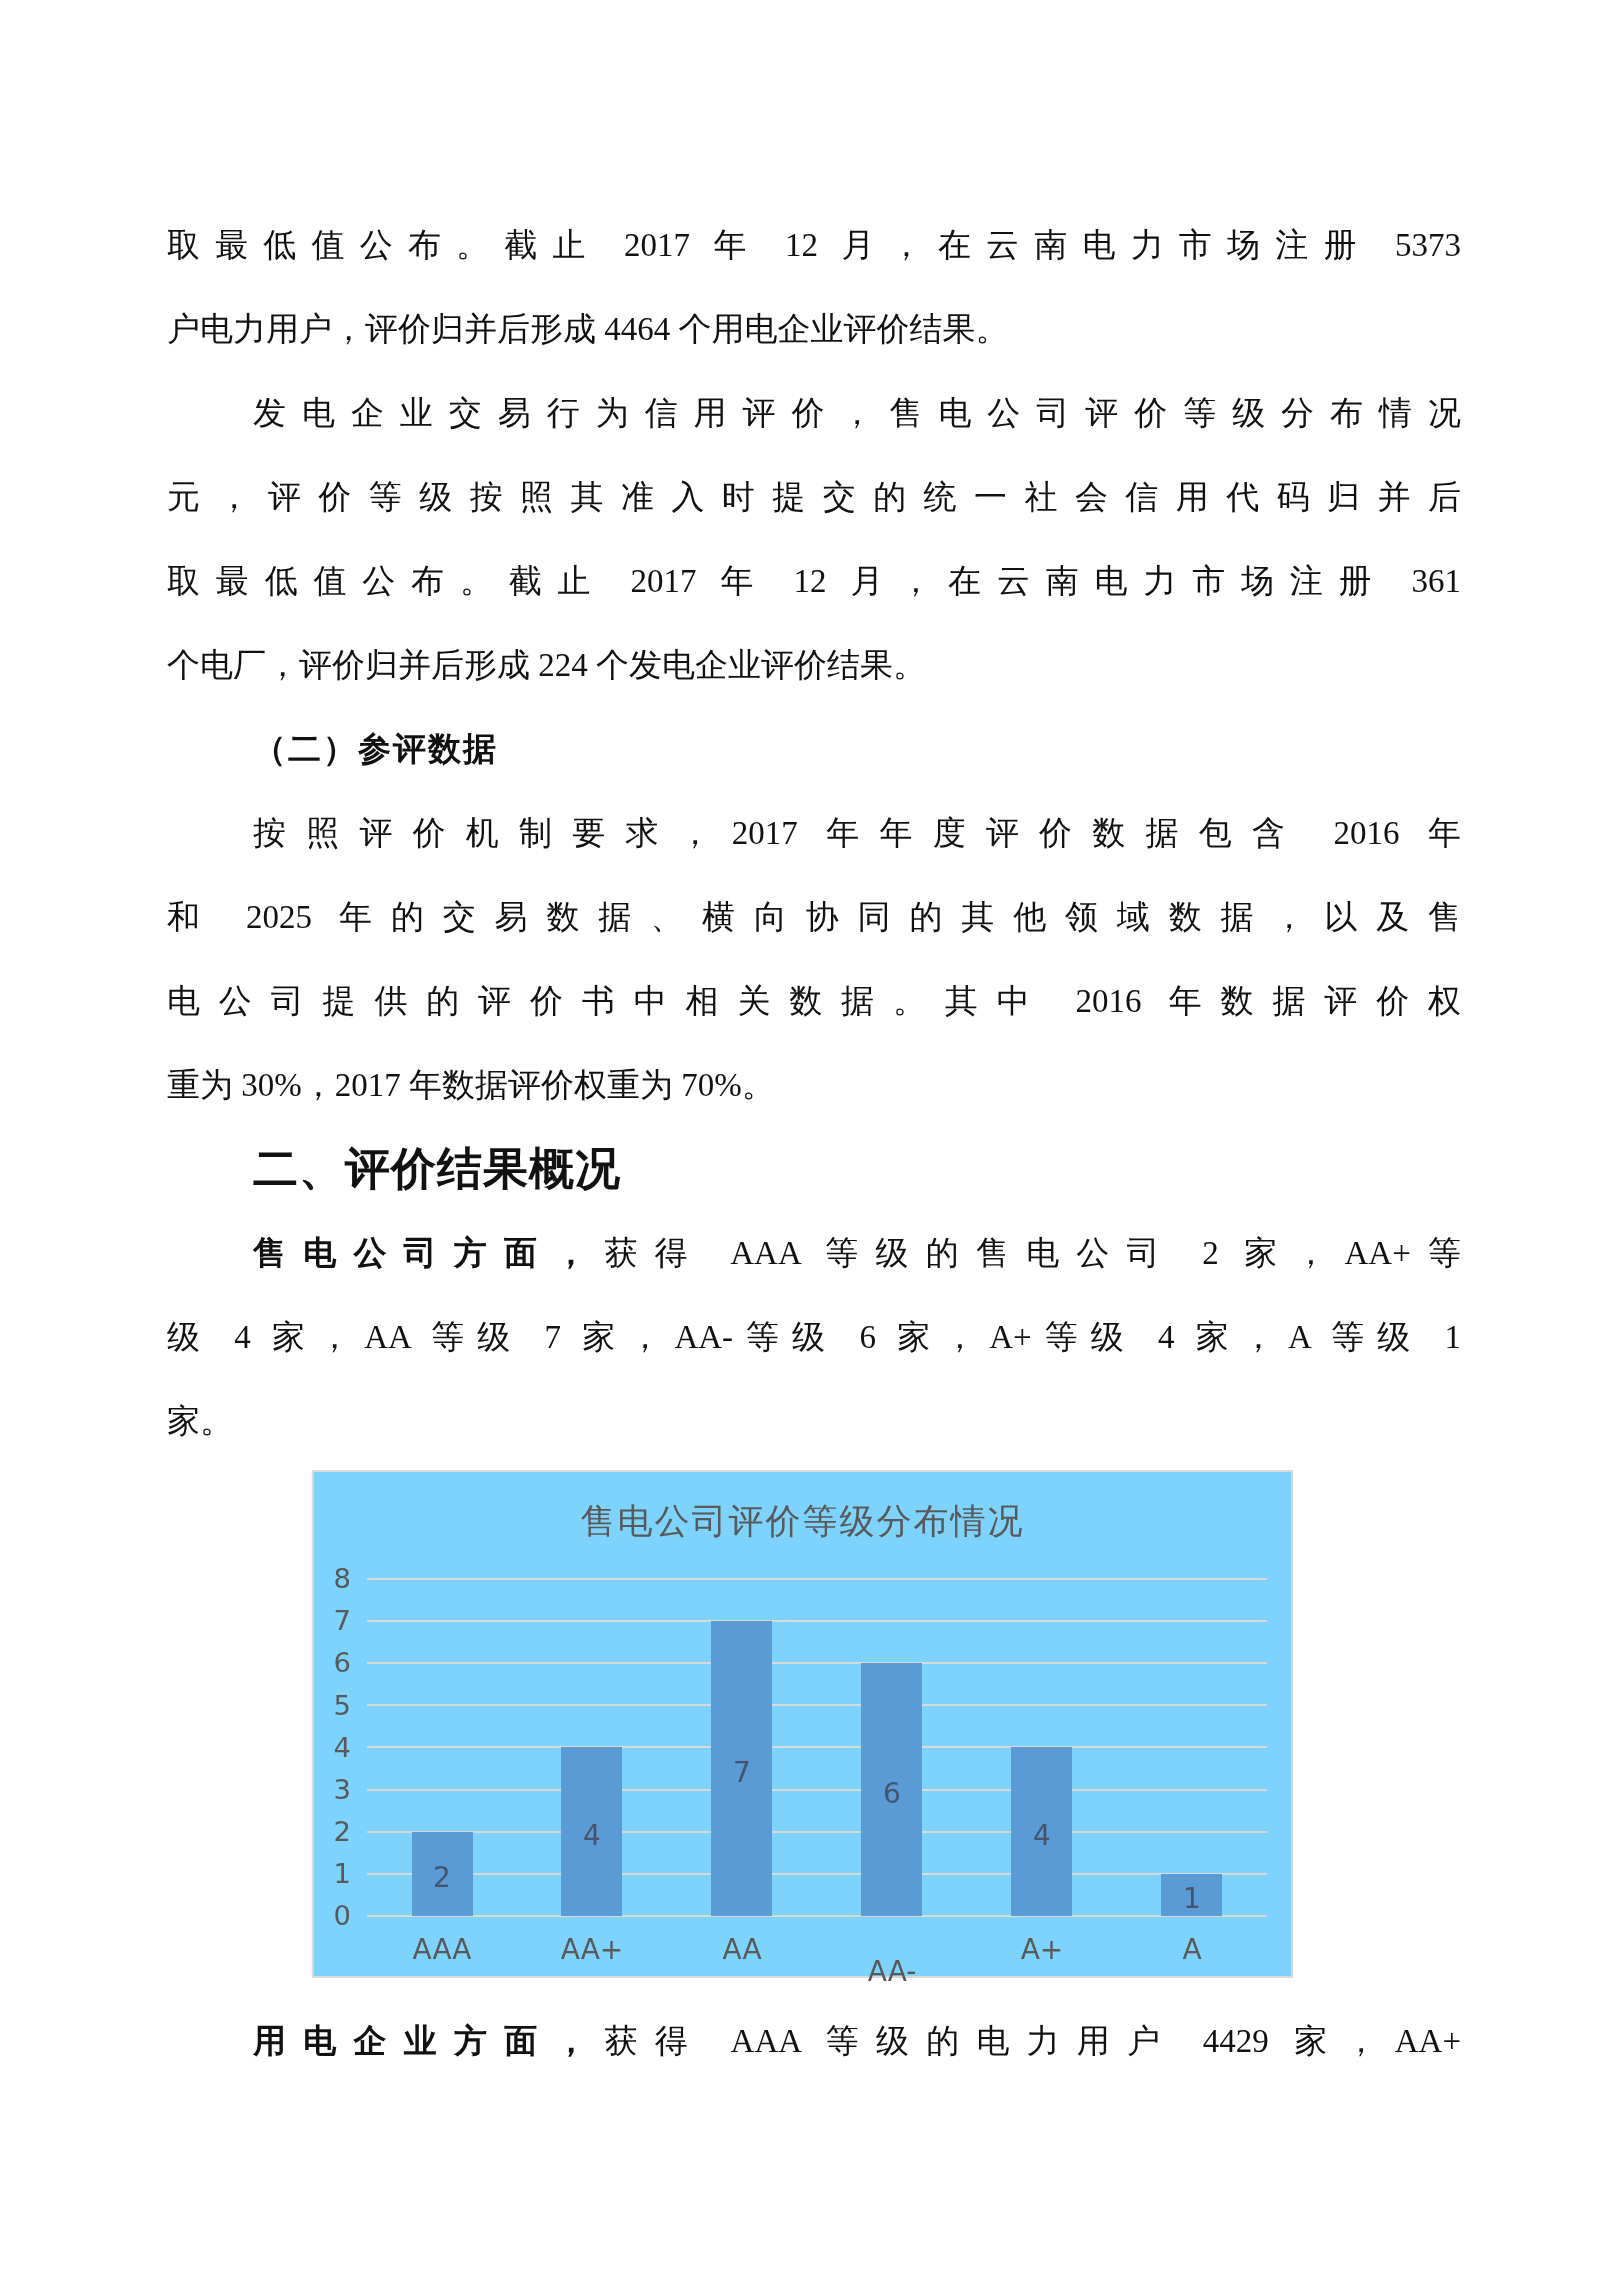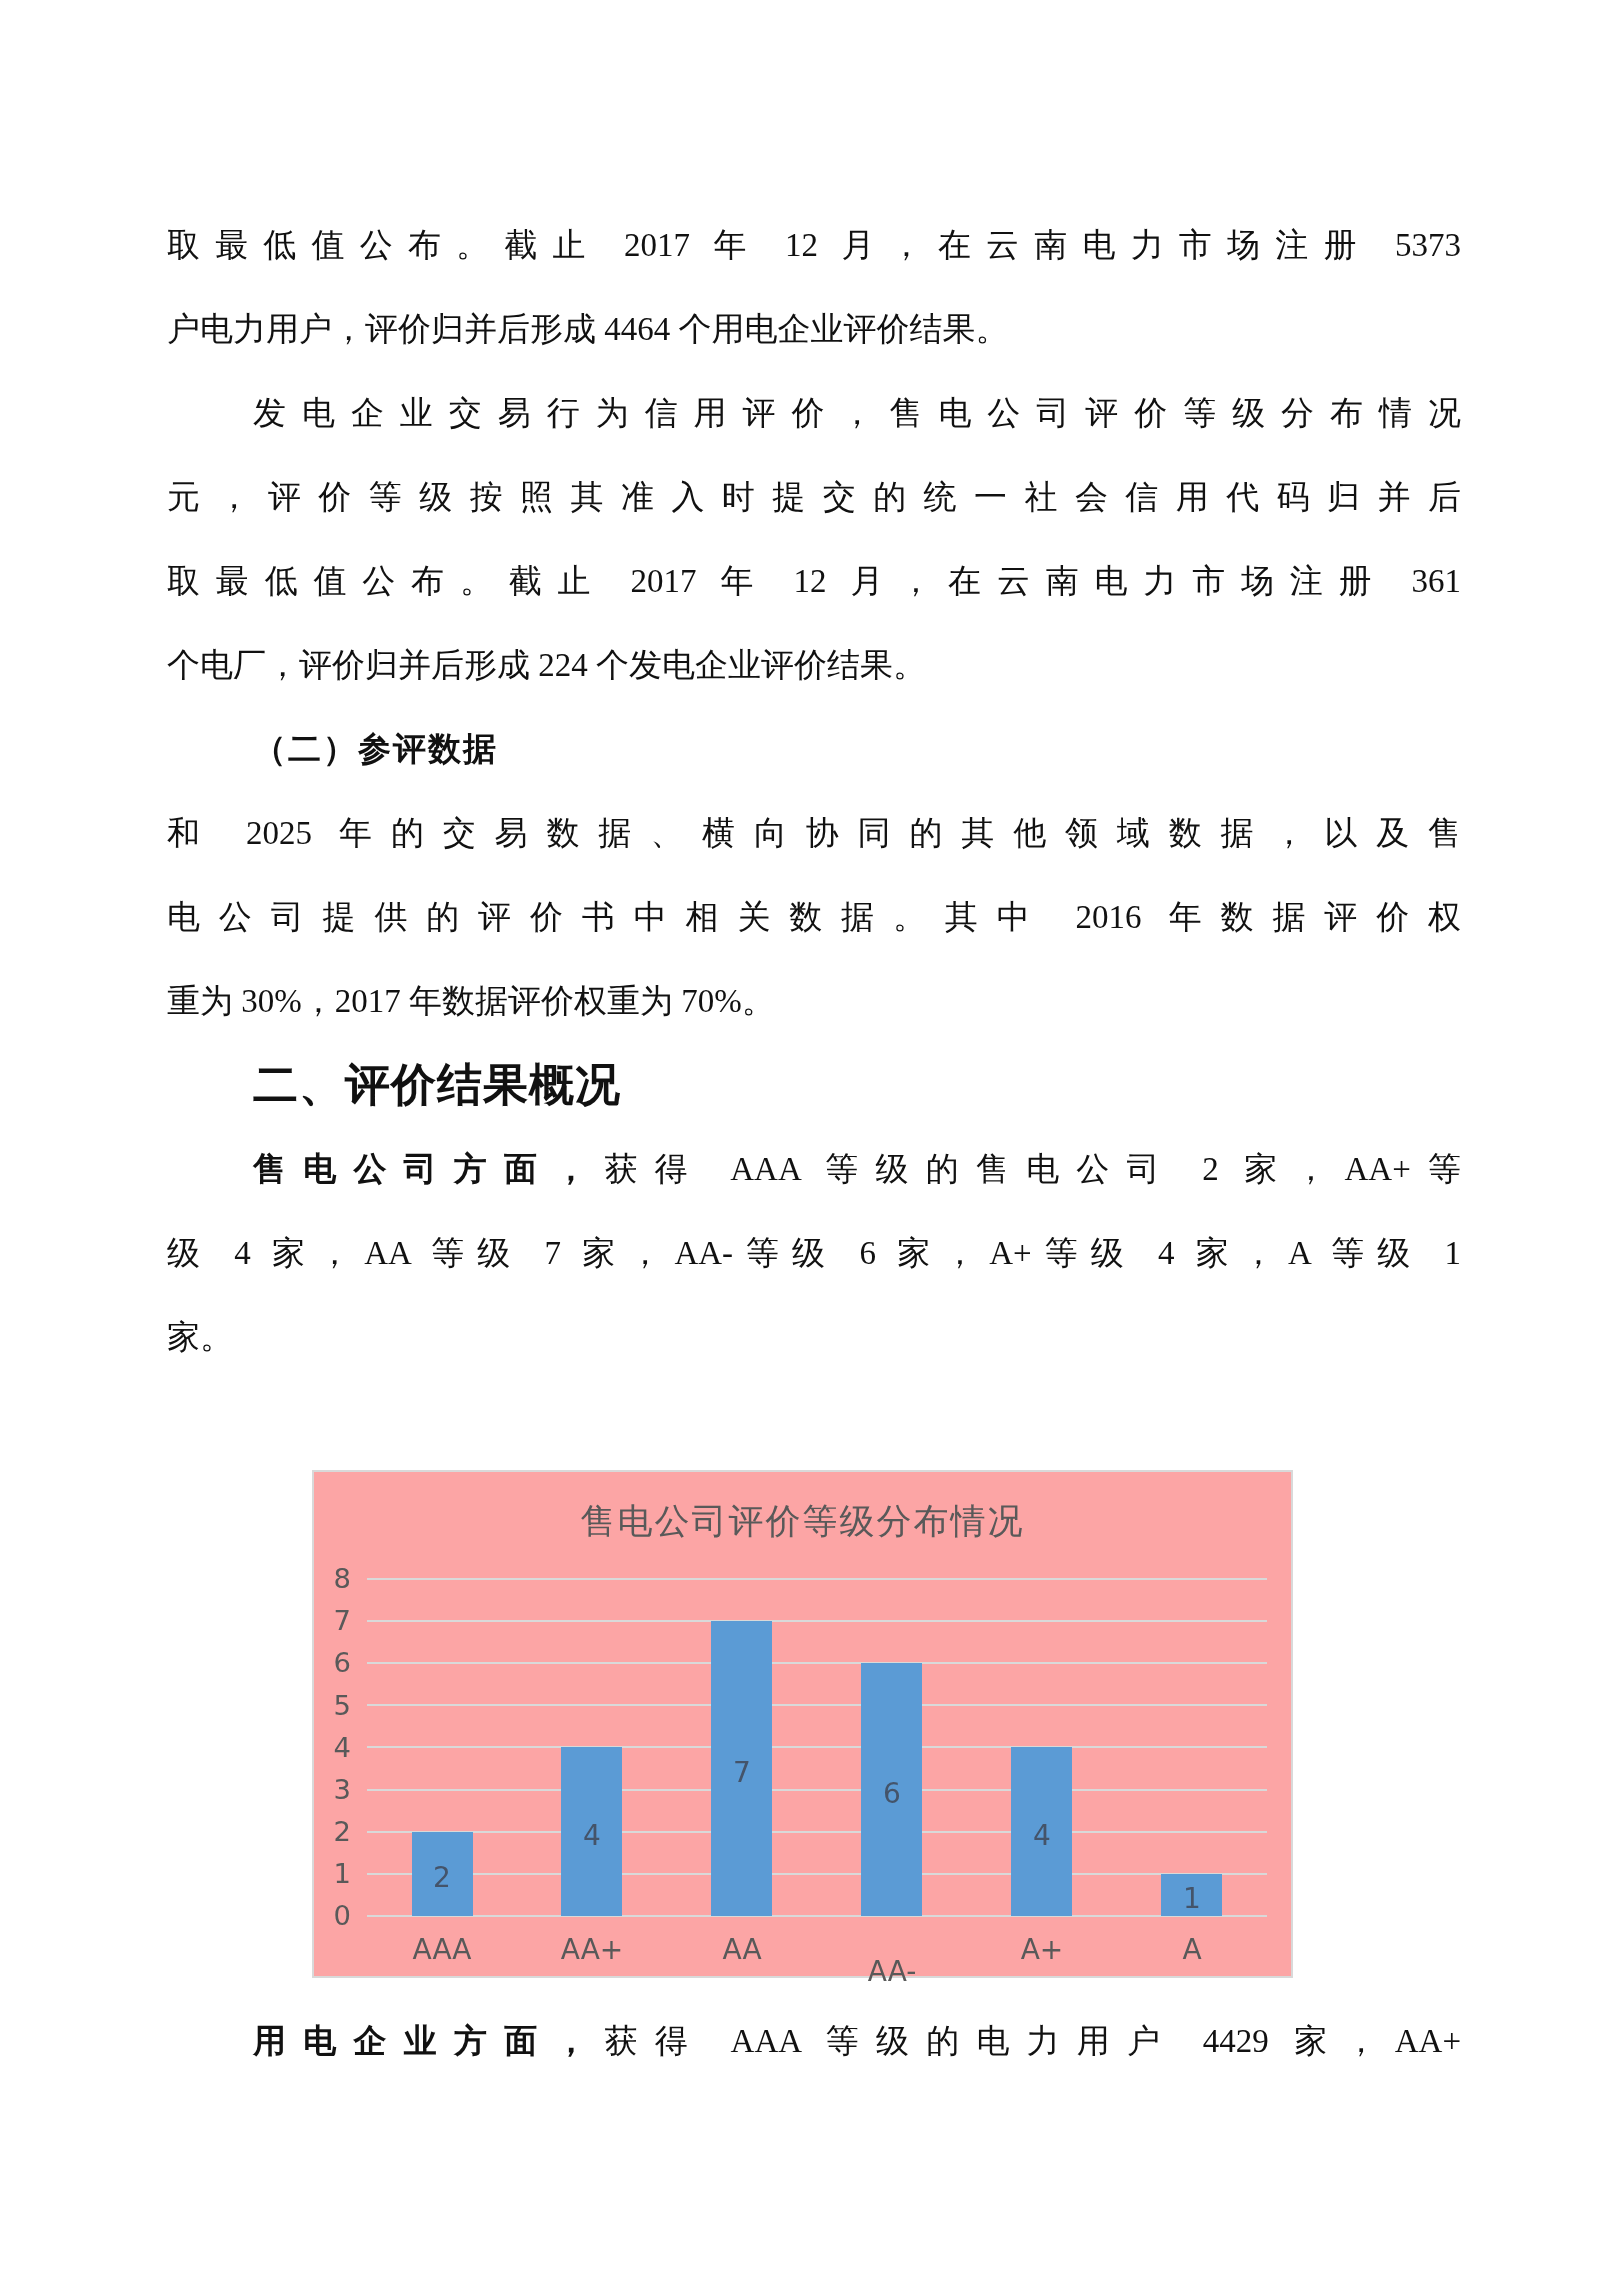--- a/index.html
+++ b/index.html
@@ -27,21 +27,21 @@
   }
   .line.hk{font-weight:700;letter-spacing:2px;}
   .line.hh{
     font-family:"Liberation Sans","DejaVu Sans",sans-serif;
     font-weight:600;font-size:45px;letter-spacing:1px;
   }
   .chart{
     position:absolute;left:312px;top:1470px;
     width:981px;height:508px;
     border:2px solid #D9D9D9;
-    background:#fca5a5;
+    background:#7dd3fc;
     box-sizing:border-box;
   }
   .chart-title{
     position:absolute;top:25.5px;left:0;right:0;
     text-align:center;
     font-family:"DejaVu Sans","Liberation Sans",sans-serif;
     font-size:35px;letter-spacing:2px;
   }
   .gridline{position:absolute;height:2px;}
   .ylab{
@@ -67,20 +67,21 @@
 <div class="page">
 
   <div class="text-flow" id="text-top">
       <div class="line">取最低值公布。截止 2017 年 12 月，在云南电力市场注册 5373</div>
       <div class="line end">户电力用户，评价归并后形成 4464 个用电企业评价结果。</div>
       <div class="line indent">发电企业交易行为信用评价，售电公司评价等级分布情况</div>
       <div class="line">元，评价等级按照其准入时提交的统一社会信用代码归并后</div>
       <div class="line">取最低值公布。截止 2017 年 12 月，在云南电力市场注册 361</div>
       <div class="line end">个电厂，评价归并后形成 224 个发电企业评价结果。</div>
       <div class="line indent end hk">（二）参评数据</div>
+      <div class="line indent">按照评价机制要求，2017 年年度评价数据包含 2016 年</div>
       <div class="line">和 2025 年的交易数据、横向协同的其他领域数据，以及售</div>
       <div class="line">电公司提供的评价书中相关数据。其中 2016 年数据评价权</div>
       <div class="line end">重为 30%，2017 年数据评价权重为 70%。</div>
       <div class="line indent end hh">二、评价结果概况</div>
       <div class="line indent"><span class="bh">售电公司方面，</span><span>获得 AAA 等级的售电公司 2 家，AA+等</span></div>
       <div class="line">级 4 家，AA 等级 7 家，AA-等级 6 家，A+等级 4 家，A 等级 1</div>
       <div class="line end">家。</div>
     </div>
 
   <div class="chart" id="chart" style="border-color: rgb(217, 217, 217);">

